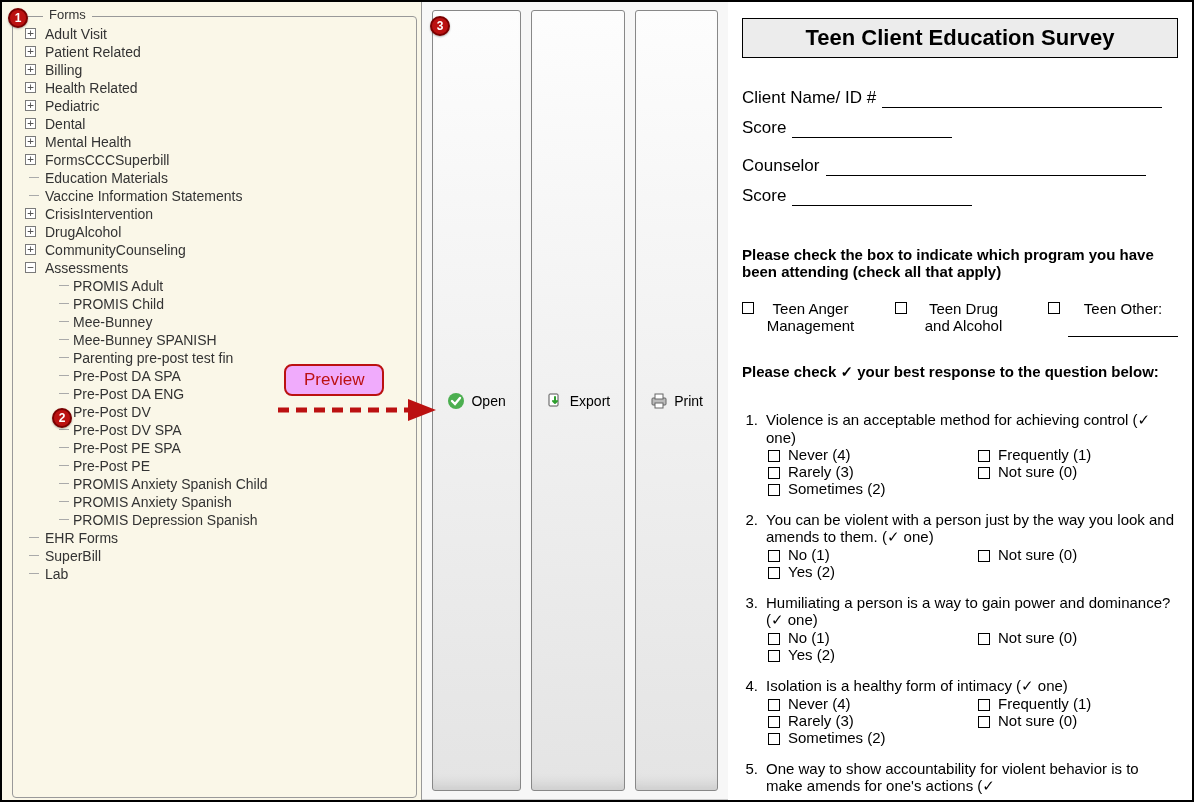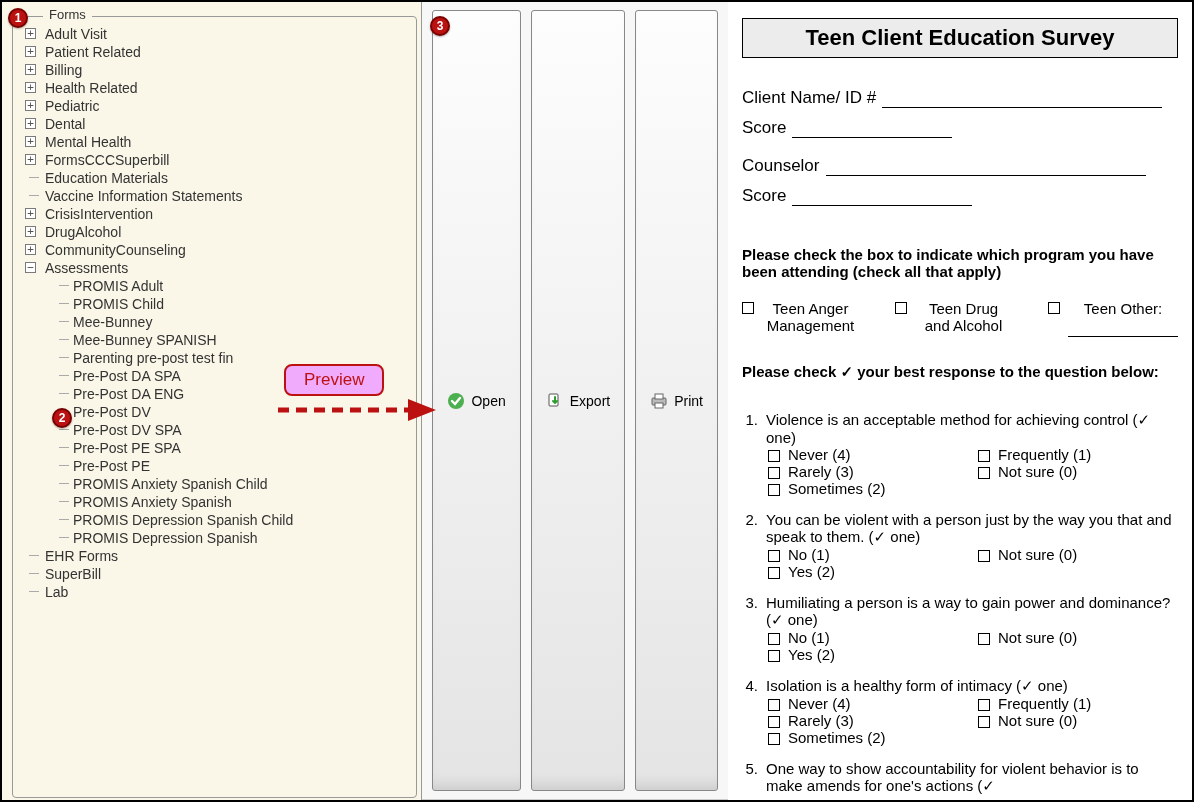--- a/index.html
+++ b/index.html
@@ -93,21 +93,20 @@
           <div class="node child"><span class="label">Mee-Bunney SPANISH</span></div>
           <div class="node child"><span class="label">Parenting pre-post test fin</span></div>
           <div class="node child"><span class="label">Pre-Post DA SPA</span></div>
           <div class="node child"><span class="label">Pre-Post DA ENG</span></div>
           <div class="node child"><span class="label">Pre-Post DV</span></div>
           <div class="node child"><span class="label">Pre-Post DV SPA</span></div>
           <div class="node child"><span class="label">Pre-Post PE SPA</span></div>
           <div class="node child"><span class="label">Pre-Post PE</span></div>
           <div class="node child"><span class="label">PROMIS Anxiety Spanish Child</span></div>
           <div class="node child"><span class="label">PROMIS Anxiety Spanish</span></div>
-          <div class="node child"><span class="label">PROMIS Depression Spanish Child</span></div>
           <div class="node child"><span class="label">PROMIS Depression Spanish</span></div>
           <div class="node noexp"><span class="label">EHR Forms</span></div>
           <div class="node noexp"><span class="label">SuperBill</span></div>
           <div class="node noexp"><span class="label">Lab</span></div>
         </div>
     </div>
   </div>
 
   <div class="main">
     <div class="toolbar">
@@ -214,21 +213,21 @@
               <div class="o">
                 <span class="chk"></span>
                 <span>Sometimes (2)</span>
               </div>
               <div></div>
             </div>
           </div>
           <div class="q">
             <div class="qrow">
               <div class="qnum">2.</div>
-              <div>You can be violent with a person just by the way you that and speak to them.  (✓ one)</div>
+              <div>You can be violent with a person just by the way you look and amends to them.  (✓ one)</div>
             </div>
             <div class="opts">
               <div class="o">
                 <span class="chk"></span>
                 <span>No (1)</span>
               </div>
               <div class="o">
                 <span class="chk"></span>
                 <span>Not sure (0)</span>
               </div>

